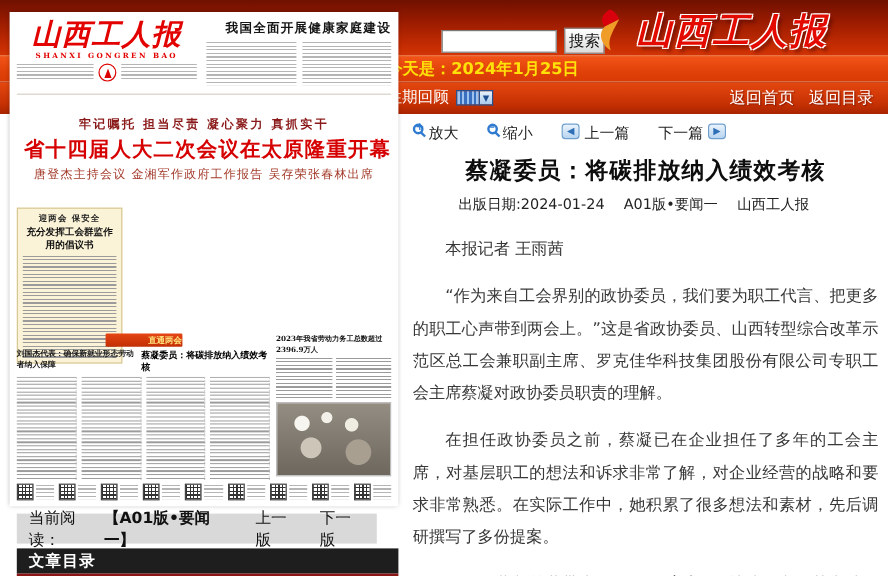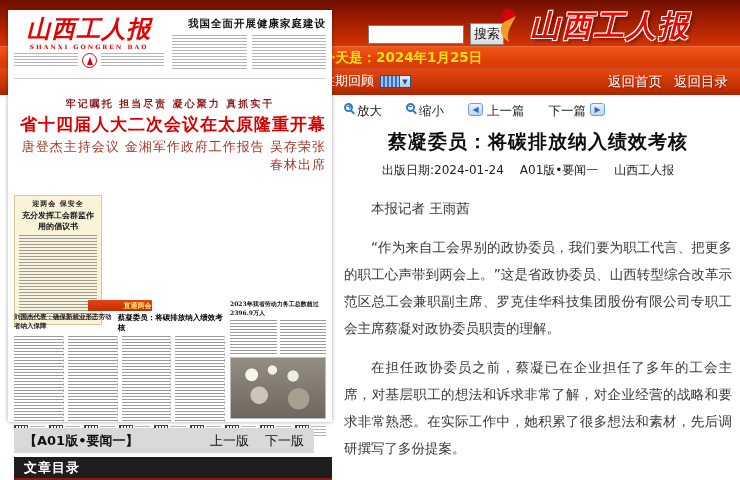--- a/index.html
+++ b/index.html
@@ -55,21 +55,21 @@
   .mast-logo { width:15px; height:15px; flex:none; border:1px solid #d00; border-radius:50%; position:relative; background:#fff; }
   .mast-logo::after { content:""; position:absolute; left:4px; top:3px; width:0; height:0;
     border-left:3px solid transparent; border-right:3px solid transparent; border-bottom:8px solid #d00; }
   .mast-right { flex:1; padding:2px 0 0 8px; }
   .mast-headline { font-size:10.5px; font-weight:bold; color:#151515; letter-spacing:1px;margin-left:16px; }
   .mast-cols { display:flex; gap:5px; margin-top:4px; height:36px; }
   .mast-cols div { flex:1; }
 
   .slogan { text-align:center; font-size:10px; font-weight:bold; color:#8a1a1a; margin-top:18px; letter-spacing:2px; }
   .main-headline { text-align:right; font-size:17px; font-weight:bold; color:#d60000; margin-top:2px; letter-spacing:1px; cursor:pointer; }
-  .sub-headline { text-align:right; font-size:13px; color:#a33a2a; margin-top:2px; letter-spacing:1px; }
+  .sub-headline { text-align:center; font-size:10px; color:#a33a2a; margin-top:2px; letter-spacing:1px; }
 
   .prow1 { display:flex; gap:4px; margin-top:5px; height:116px;flex-direction:column; }
   .prow1 .col { flex:1; border-right:1px dotted #ccc; }
   .cream { width:88px; flex:none; background:#fbf3d8; border:1px solid #d9c795; padding:3px 4px; }
   .cream .l1 { text-align:center; font-size:7px; font-weight:bold; color:#222; letter-spacing:1px; }
   .cream .l2 { text-align:center; font-size:8px; font-weight:bold; color:#111; margin:1px 0 3px; }
   .cream .fill { height:86px; }
 
   .prow2 { display:flex; gap:5px; margin-top:5px; height:120px; }
   .prow2-left { flex:1.9; }
@@ -302,20 +302,21 @@
 
     <div class="a-body">
       <p>本报记者 王雨茜</p>
         <p>“作为来自工会界别的政协委员，我们要为职工代言、把更多的职工心声带到两会上。”这是省政协委员、山西转型综合改革示范区总工会兼职副主席、罗克佳华科技集团股份有限公司专职工会主席蔡凝对政协委员职责的理解。</p>
         <p>在担任政协委员之前，蔡凝已在企业担任了多年的工会主席，对基层职工的想法和诉求非常了解，对企业经营的战略和要求非常熟悉。在实际工作中，她积累了很多想法和素材，先后调研撰写了多份提案。</p>
         <p>今年，蔡凝总共带来了15份提案和8项社情民意，其中特别提出了《关于探索碳达峰碳中和背景下深化能源改革的建议》，希望通过盘活区域碳资产、推动煤炭等传统能源企业转型、优化数据中心布局等举措，持续推进能源节约高效利用，实施碳达峰碳中和“山西行动”。对此，她提出积极参与国家碳交易，将碳交易作为能源结构转型的重要抓手，构建碳中和服务体系；推动煤炭等传统能源企业转型，将碳排放纳入绩效考核、投资决策、资产配置等；出台科技企业碳</p>
     </div>
   </div>
 
   <div class="bar-current">
+    <span>当前阅读：</span>
     <span class="cur-val">【A01版•要闻一】</span>
     <span class="spacer"></span>
     <span class="pg-link">上一版</span>
     <span class="pg-link">下一版</span>
   </div>
 
   <div class="bar-toc">
     <span>文章目录</span>
   </div>
   <div class="toc-strip"></div>

